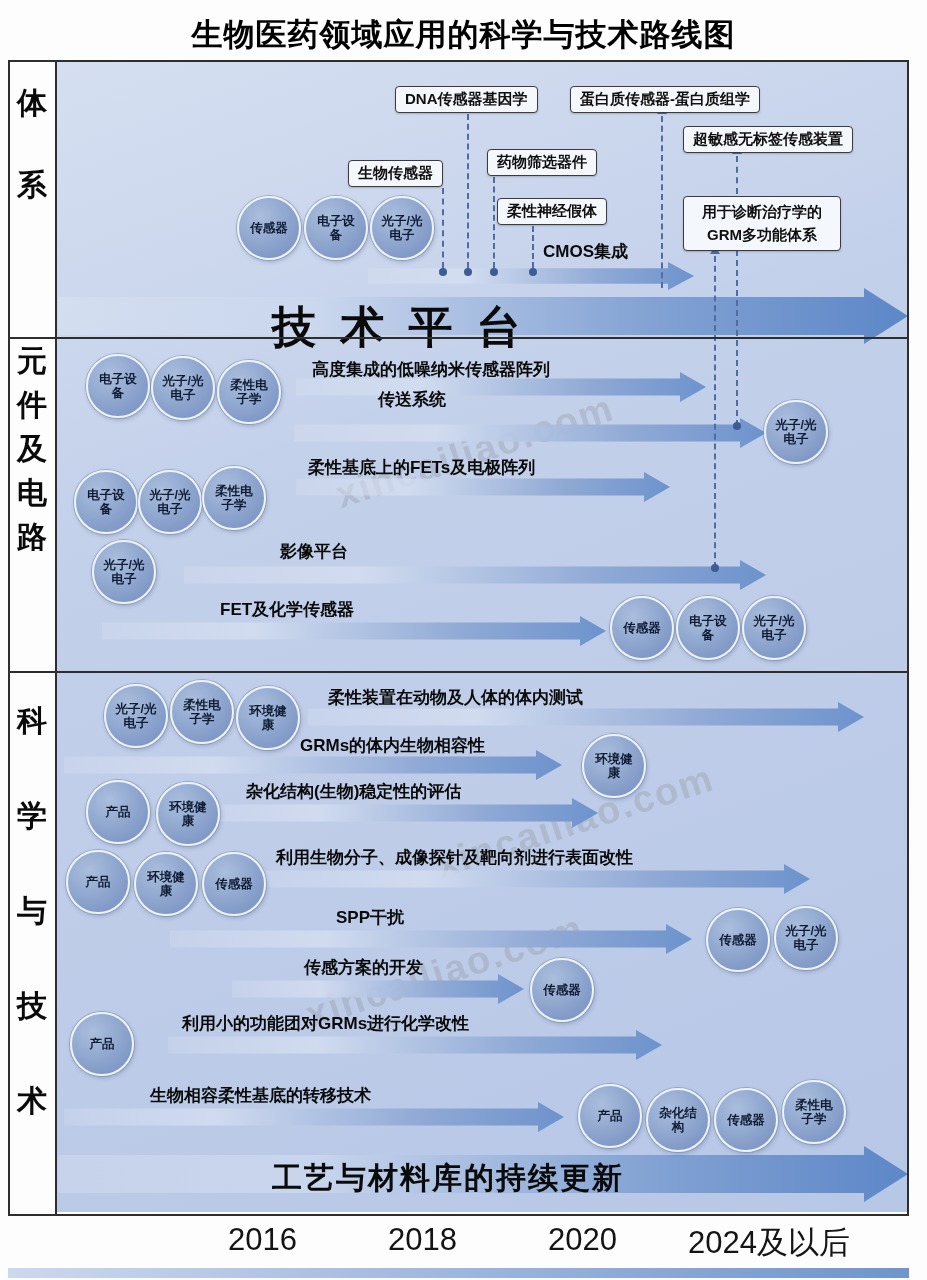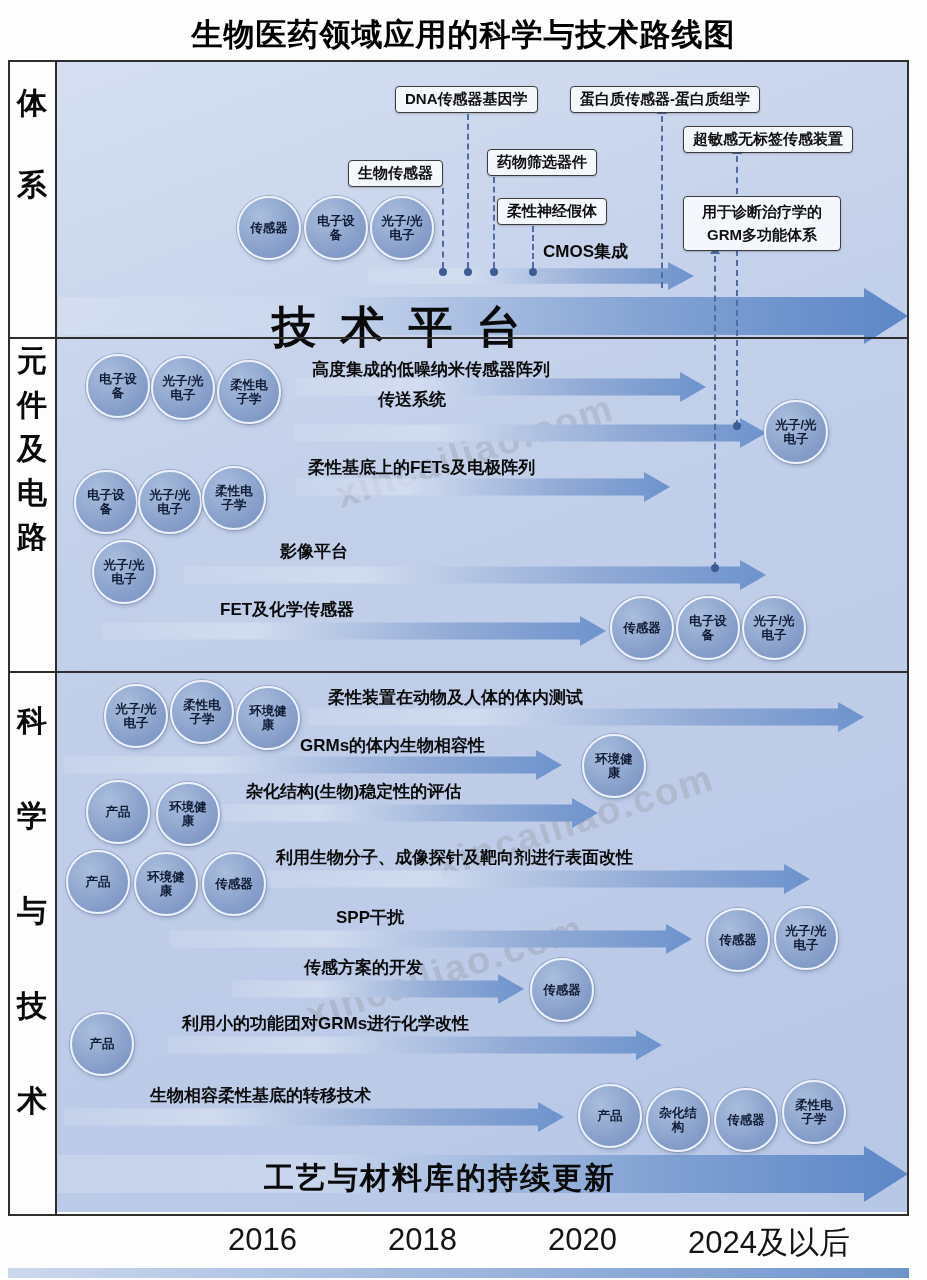--- a/index.html
+++ b/index.html
@@ -226,21 +226,21 @@
 
 <div class="al" style="left:328px;top:686px">柔性装置在动物及人体的体内测试</div>
 <div class="al" style="left:300px;top:734px">GRMs的体内生物相容性</div>
 <div class="al" style="left:246px;top:780px">杂化结构(生物)稳定性的评估</div>
 <div class="al" style="left:276px;top:846px">利用生物分子、成像探针及靶向剂进行表面改性</div>
 <div class="al" style="left:336px;top:906px">SPP干扰</div>
 <div class="al" style="left:304px;top:956px">传感方案的开发</div>
 <div class="al" style="left:182px;top:1012px">利用小的功能团对GRMs进行化学改性</div>
 <div class="al" style="left:150px;top:1084px">生物相容柔性基底的转移技术</div>
 
-<div class="bigal" style="left:264px;top:1158px">工艺与材料库的持续更新</div>
+<div class="bigal" style="left:272px;top:1158px">工艺与材料库的持续更新</div>
 
 <div class="line outer"></div>
 <div class="line vline"></div>
 <div class="line hline" style="top:337px"></div>
 <div class="line hline" style="top:671px"></div>
 
 <div class="seclabel" style="top:62px;height:274px">
   <span style="line-height:82px">体系</span>
 </div>
 <div class="seclabel" style="top:339px;height:331px">

